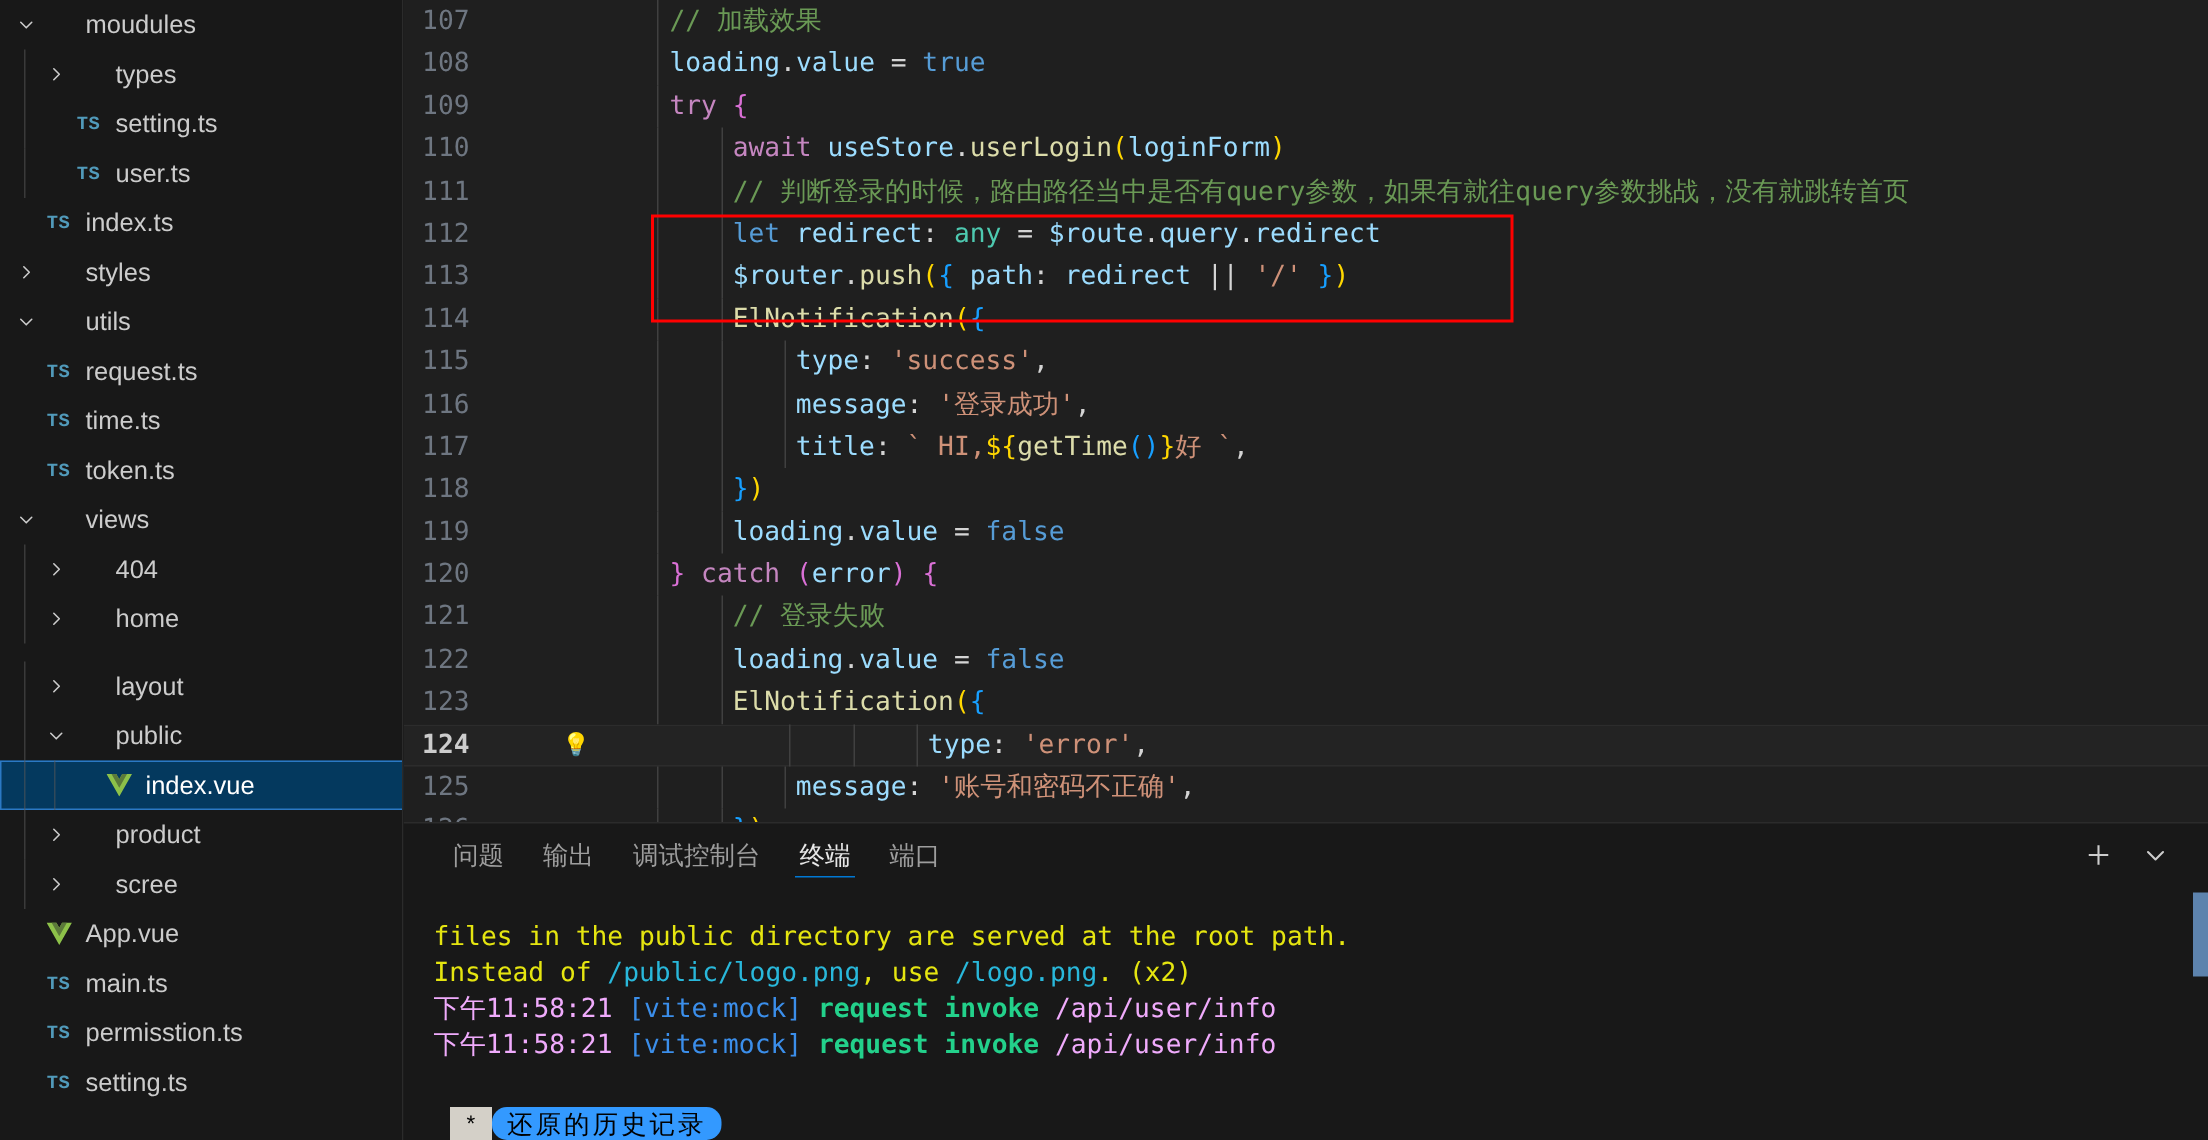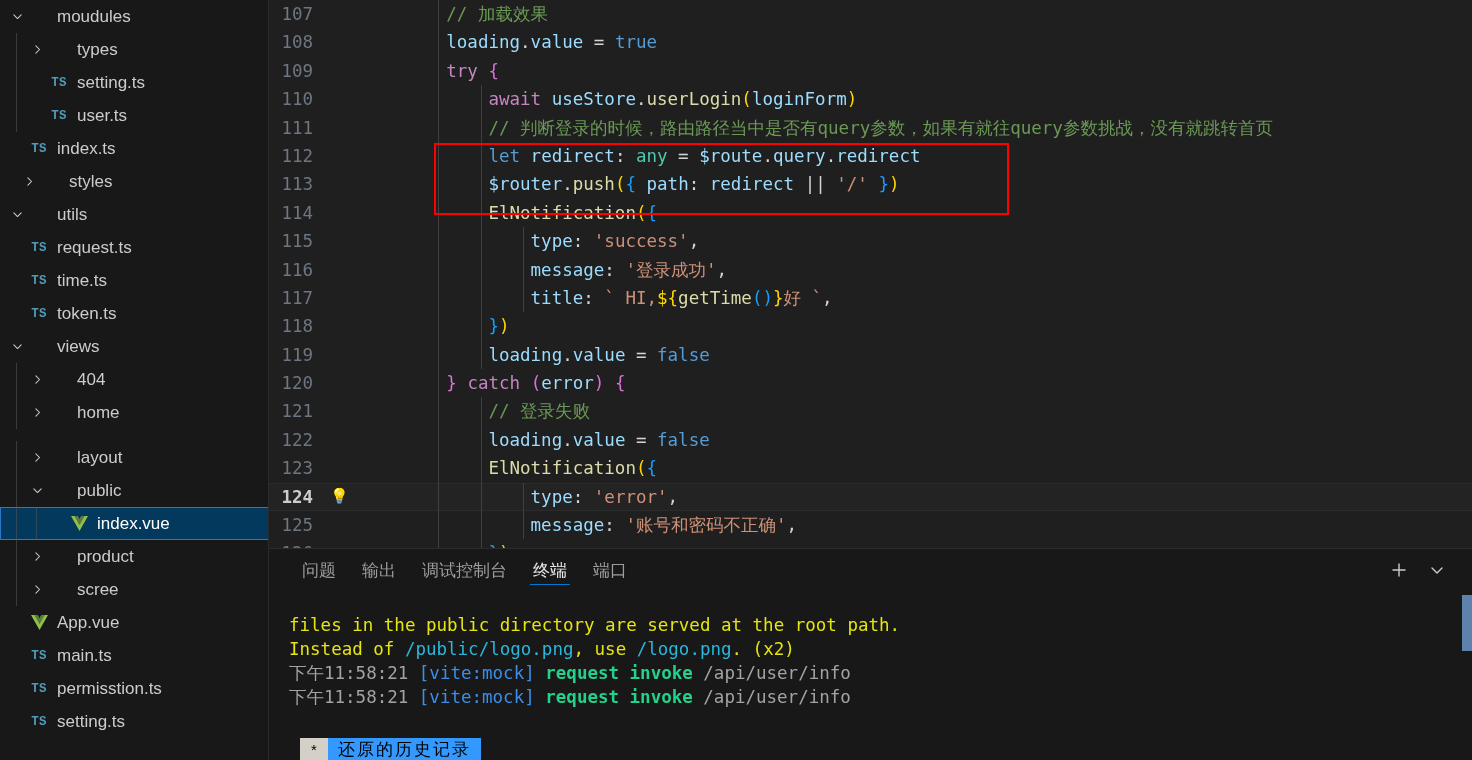--- a/index.html
+++ b/index.html
@@ -67,21 +67,21 @@
   .code-line {
     position: relative;
     height: 28.4px;
     display: flex;
     align-items: center;
     font-family: "DejaVu Sans Mono", monospace;
     font-size: 17.5px;
     line-height: 28.4px;
     white-space: pre;
   }
-  .code-line.current { background: #232323; box-shadow: inset 0 1px 0 #2c2c2c, inset 0 -1px 0 #2c2c2c; }
+  .code-line.current { background: #232323; box-shadow: inset 0 1px 0 #2c2c2c, inset 0 -1px 0 #2c2c2c; gap: 44px; }
   .lno {
     width: 57px; flex: none; text-align: right; padding-right: 13px;
     color: #6e7681; font-size: 17.5px; font-family: "DejaVu Sans Mono", monospace;
   }
   .code-line.current .lno { color: #cccccc; font-weight: 700; }
   .glyph { width: 28px; flex: none; display:flex; align-items:center; justify-content:center; }
   .bulb { font-size: 15px; line-height: 1; }
   .ctext { flex: 1 1 auto; padding-left: 8px; position: relative; }
   .vline {
     position: absolute; top: 0; bottom: 0; width: 1px; background: #404040;
@@ -143,41 +143,41 @@
   .term-line {
     font-family: "DejaVu Sans Mono", monospace;
     font-size: 17.5px;
     line-height: 24px;
     white-space: pre;
   }
   .tc-yellow { color: #e5e510; }
   .tc-cyan   { color: #29b8db; }
   .tc-blue   { color: #3b8eea; }
   .tc-green  { color: #23d18b; font-weight: bold; }
-  .tc-white  { color: #a3a3a3; }
+  .tc-white  { color: #f0abfc; }
 
   .term-scroll {
     position: absolute; right: 0; top: 4px; width: 10px; height: 56px;
     background: #6a96c8; opacity: .85;
   }
 
   
   .ime {
     position: absolute; left: 300px; top: 738px;
     display: flex; align-items: center; height: 22px;
     z-index: 40;
     font-family: "Liberation Sans", sans-serif;
   }
   .ime-star {
     background: #d4d0c8; color: #000; width: 28px; height: 22px;
     display: flex; align-items: center; justify-content: center; font-size: 15px;
   }
   .ime-text {
     background: #3399ff; color: #000; height: 22px; padding: 0 10px;
-    display: flex; align-items: center; font-size: 17px; letter-spacing: 2px;
+    display: flex; align-items: center; font-size: 17px; letter-spacing: 2px; border-radius: 10px;
   }
 </style>
 </head>
 <body>
 
 <div class="app">
 
   <div class="sidebar">
     <div class="tree" id="tree">
         <div class="tree-row" style="padding-left: 8px;">
@@ -215,21 +215,21 @@
           <span class="tlabel">user.ts</span>
           <div class="indent-guide" style="left: 16px;"></div>
         </div>
         <div class="tree-row" style="padding-left: 8px;">
           <span class="tw blank"></span>
           <span class="ficon">
             <span class="ts-badge">TS</span>
           </span>
           <span class="tlabel">index.ts</span>
         </div>
-        <div class="tree-row" style="padding-left: 8px; margin-left: 12px;">
+        <div class="tree-row" style="padding-left: 8px;">
           <span class="tw">
             <svg width="13" height="13" viewBox="0 0 16 16">
               <path d="M6 3.5L10.5 8 6 12.5" stroke="#cccccc" stroke-width="1.3" fill="none" stroke-linecap="round" stroke-linejoin="round"></path>
             </svg>
           </span>
           <span class="ficon"></span>
           <span class="tlabel">styles</span>
         </div>
         <div class="tree-row" style="padding-left: 8px;">
           <span class="tw">

